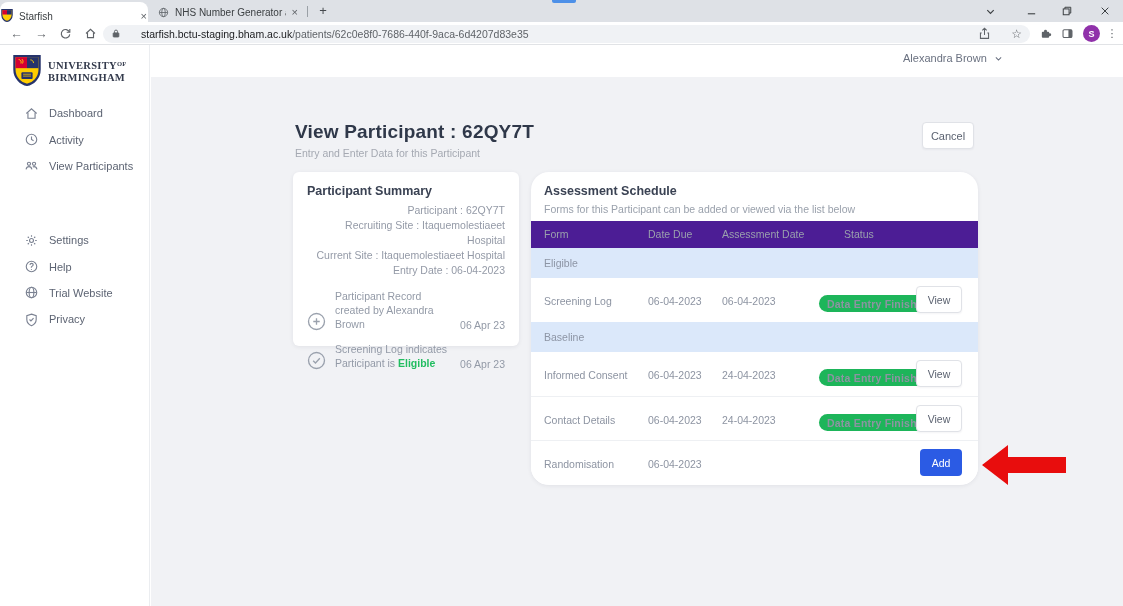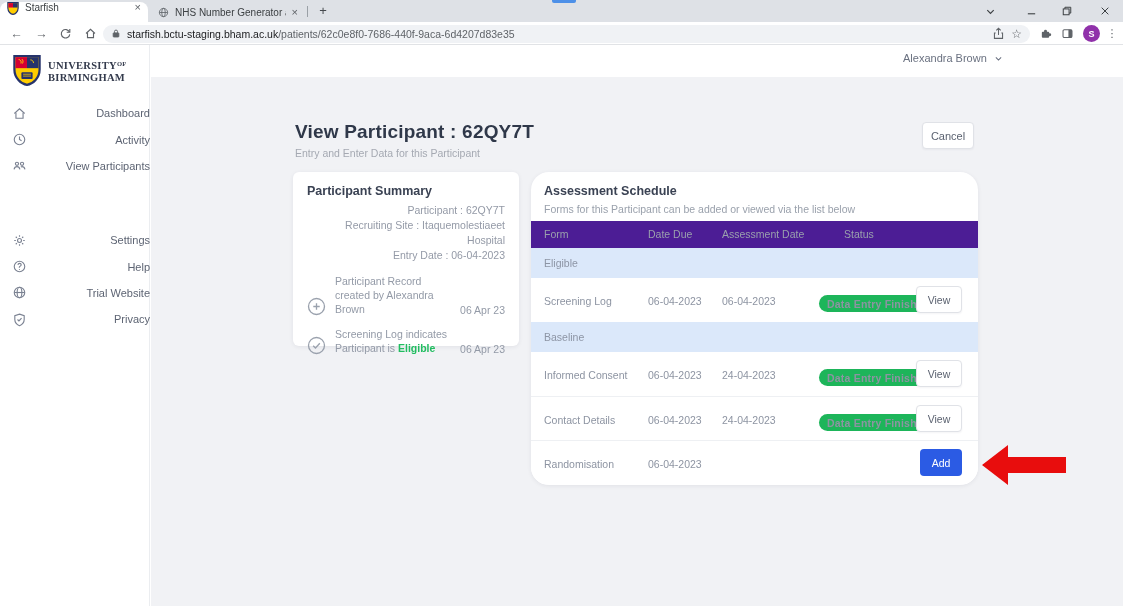--- a/index.html
+++ b/index.html
@@ -5,53 +5,53 @@
   * { margin:0; padding:0; box-sizing:border-box; }
   html,body { background:#cfd3d8; }
   #screen {
     position:relative; width:1123px; height:606px; overflow:hidden;
     background:#fff; font-family:"Liberation Sans", sans-serif;
     -webkit-font-smoothing:antialiased;
   }
   
   .tabstrip { position:absolute; left:0; top:0; width:1123px; height:22px; background:#dee1e6; }
   .tab-active { position:absolute; left:0; top:2px; width:148px; height:20px; background:#fff;
-    border-radius:8px 8px 0 0; display:flex; align-items:flex-start; padding:0 7px; gap:6px; }
+    border-radius:8px 8px 0 0; display:flex; align-items:flex-end; padding:0 1px; gap:6px; }
   .tab-inactive { position:absolute; left:152px; top:3px; width:152px; height:18px;
     display:flex; align-items:center; padding:0 6px; gap:6px; overflow:hidden; }
   .tab-title { font-size:10px; color:#3c4043; white-space:nowrap; overflow:hidden; flex:1; }
   .tab-x { font-size:11px; color:#5f6368; line-height:1; cursor:default; }
   .tab-divider { position:absolute; left:307px; top:6px; width:1px; height:11px; background:#9aa0a6; }
   .newtab { position:absolute; left:314px; top:2px; width:18px; height:18px; font-size:13px;
     color:#45494d; text-align:center; line-height:17px; }
   .load-sliver { position:absolute; left:552px; top:0; width:24px; height:3px; background:#4d90e8; border-radius:0 0 2px 2px; }
   .winctrl { position:absolute; top:0; height:22px; width:36px; display:flex; align-items:center; justify-content:center; color:#3c4043; }
   .toolbar { position:absolute; left:0; top:22px; width:1123px; height:23px; background:#fff; border-bottom:1px solid #e1e3e6; }
   .navbtn { position:absolute; top:25px; width:17px; height:17px; display:flex; align-items:center; justify-content:center;
     color:#5f6368; font-size:12.5px; }
   .omnibox { position:absolute; left:103px; top:24.5px; width:927px; height:18px; background:#f0f2f5;
-    border-radius:9px; display:flex; align-items:center; padding:0 8px; gap:6px; }
+    border-radius:9px; display:flex; align-items:center; padding:0 8px; gap:20px; }
   .url { font-size:10.5px; white-space:nowrap; overflow:hidden; flex:1; }
   .url .domain { color:#202124; } .url .path { color:#5f6368; }
   .omni-icon { color:#5f6368; display:flex; align-items:center; }
   .ext-icon { position:absolute; top:24px; width:18px; height:18px; display:flex; align-items:center; justify-content:center; color:#5f6368; }
   .avatar { position:absolute; left:1083px; top:25px; width:17px; height:17px; border-radius:50%;
     background:#9031aa; color:#fff; font-size:9px; font-weight:bold; display:flex; align-items:center; justify-content:center; }
   .kebab { position:absolute; left:1105px; top:24px; width:14px; height:18px; display:flex; align-items:center; justify-content:center; color:#5f6368; font-size:11px; letter-spacing:0; }
   
   .sidebar { position:absolute; left:0; top:45px; width:150px; height:561px; background:#fff; border-right:1px solid #ebedf0; }
   .appheader { position:absolute; left:151px; top:45px; width:972px; height:32px; background:#fff; }
   .mainbg { position:absolute; left:151px; top:77px; width:972px; height:529px; background:#f1f2f5; }
   .logo { position:absolute; left:13px; top:9px; display:flex; gap:7px; align-items:center; }
   .logo-text { font-family:"Liberation Serif", serif; color:#333a4c; font-weight:600; font-size:10.5px;
     letter-spacing:.3px; line-height:11.5px; }
   .logo-of { font-size:6.5px; vertical-align:3px; letter-spacing:.2px; }
   .nav { position:absolute; left:0; width:150px; }
   .nav-primary { top:55px; } .nav-secondary { top:182px; }
-  .nav-item { height:26.4px; display:flex; align-items:center; padding-left:12px; gap:10px; cursor:pointer;justify-content:space-between; }
+  .nav-item { height:26.4px; display:flex; align-items:center; padding-left:24px; gap:10px; cursor:pointer; }
   .nav-item svg { flex:0 0 auto; color:#7b8292; }
   .nav-label { font-size:11px; color:#5d6473; }
   .usermenu { position:absolute; left:903px; top:52px; display:flex; align-items:center; gap:7px; cursor:pointer; }
   .username { font-size:11px; color:#6a7180; }
   
   .page-title { position:absolute; left:295px; top:121px; font-size:19px; font-weight:bold; color:#2f3849; letter-spacing:.2px; }
   .page-subtitle { position:absolute; left:295px; top:147px; font-size:10.5px; color:#a5a9b2; }
   .btn-cancel { position:absolute; left:922px; top:122px; width:52px; height:27px; background:#fff;
     border:1px solid #e0e2e7; border-radius:4px; font-size:11px; color:#5b6270; font-family:inherit;
     box-shadow:0 1px 2px rgba(40,45,70,.05); cursor:pointer; }
@@ -276,20 +276,21 @@
 
   <div class="page-title">View Participant : 62QY7T</div>
   <div class="page-subtitle">Entry and Enter Data for this Participant</div>
   <button class="btn-cancel">Cancel</button>
 
   <div class="card card-summary">
     <div class="card-title">Participant Summary</div>
     <div class="ps-lines">
       <div class="ps-line">Participant : 62QY7T</div>
       <div class="ps-line">Recruiting Site : Itaquemolestiaeet Hospital</div>
+      <div class="ps-line">Current Site : Itaquemolestiaeet Hospital</div>
       <div class="ps-line">Entry Date : 06-04-2023</div>
     </div>
     <div class="tl-item">
       <svg width="19" height="19" viewBox="0 0 20 20" fill="none" stroke="currentColor" stroke-width="1.4">
           <circle cx="10" cy="10" r="8.4"></circle>
           <path d="M10 6.6v6.8M6.6 10h6.8"></path>
         </svg>
       <div class="tl-text">Participant Record created by Alexandra Brown</div>
       <div class="tl-date">06 Apr 23</div>
     </div>

